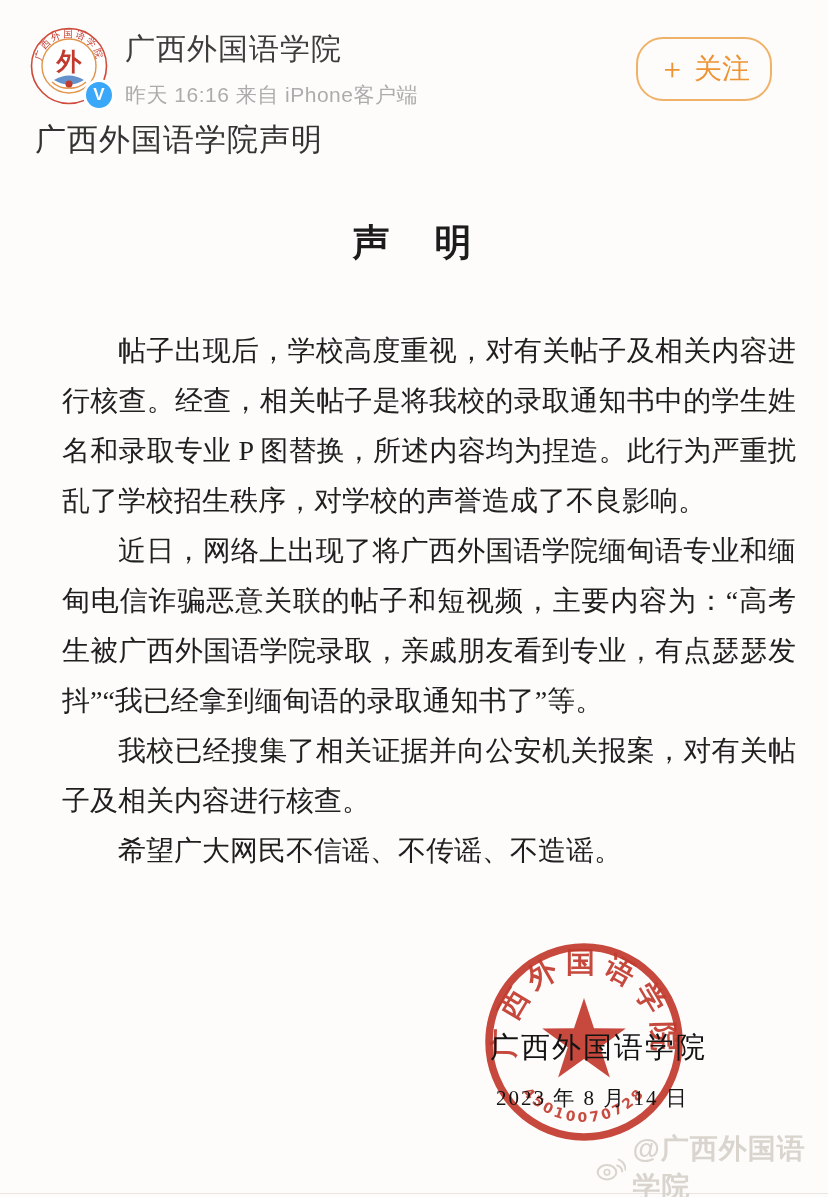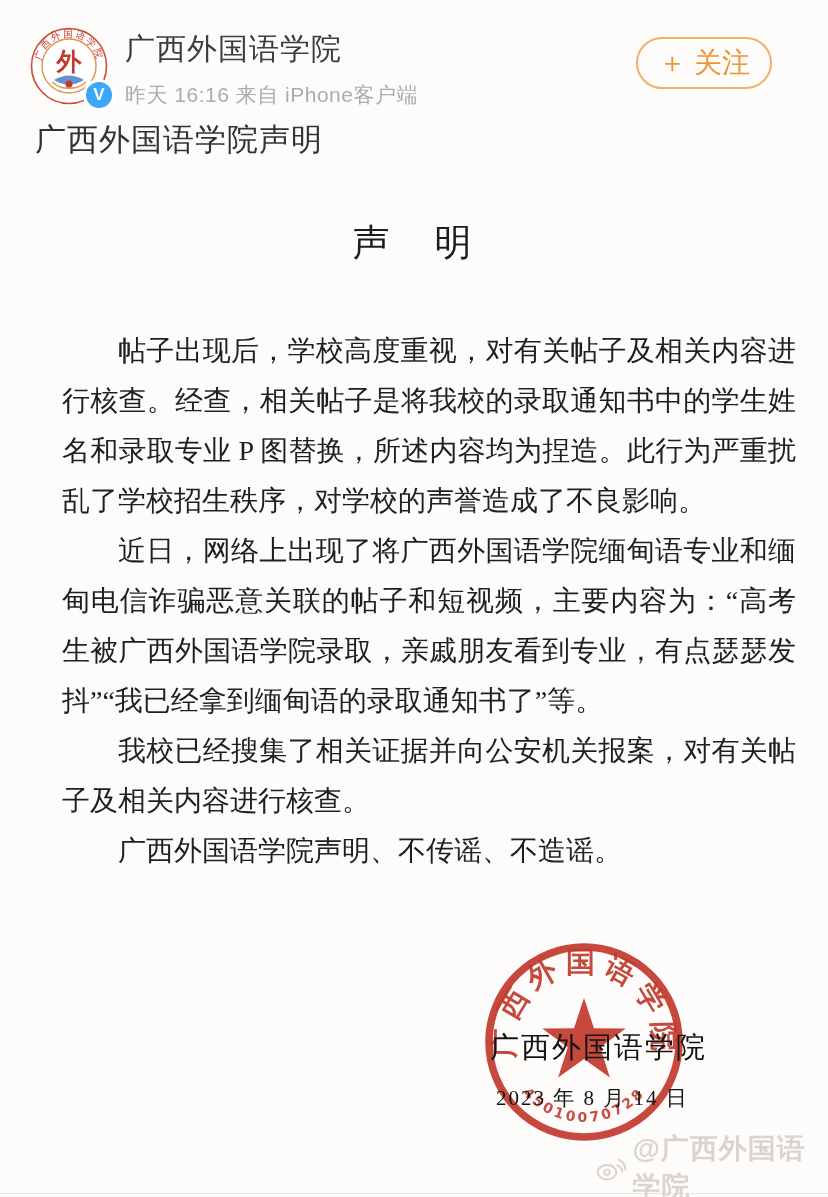--- a/index.html
+++ b/index.html
@@ -20,38 +20,38 @@
     width:26px;height:26px;border-radius:50%;
     background:#3aa7f8;border:3px solid #ffffff;
     color:#ffffff;font-size:17px;font-weight:bold;
     display:flex;align-items:center;justify-content:center;
   }
   .id-block{position:absolute;left:95px;top:2px;}
   .acct-name{font-size:30px;color:#3d3d3d;letter-spacing:1px;}
   .acct-meta{font-size:21px;color:#acacac;margin-top:11px;letter-spacing:0.5px;}
   .follow-btn{
     position:absolute;right:26px;top:10px;
-    min-width:118px;height:52px;
+    min-width:118px;height:64px;
     background:transparent;border:2px solid #f0b269;border-radius:27px;
     color:#ed9434;font-size:28px;
     font-family:"Liberation Sans","DejaVu Sans",sans-serif;
     display:flex;align-items:center;justify-content:center;
     padding:0 20px;box-sizing:border-box;cursor:pointer;
   }
   
   .post-title{
     position:absolute;left:35px;top:119px;
     font-size:31px;color:#333333;letter-spacing:1px;
   }
   
   .doc-heading{
     position:absolute;left:0;top:218px;width:828px;
     text-align:center;
     font-family:"Liberation Serif","DejaVu Serif",serif;
-    font-size:37px;font-weight:normal;color:#1c1c1c;letter-spacing:4px;
+    font-size:37px;font-weight:bold;color:#1c1c1c;letter-spacing:4px;
   }
   .doc-body{
     position:absolute;left:62px;top:326px;width:734px;
     font-family:"Liberation Serif","DejaVu Serif",serif;
     font-size:28px;line-height:50px;color:#1f1f1f;
     text-align:justify;
   }
   .doc-body p{margin:0;text-indent:2em;}
   
   .seal{position:absolute;left:478px;top:936px;z-index:1;}
@@ -107,21 +107,21 @@
     <button class="follow-btn">＋ 关注</button>
   </div>
 
   <div class="post-title">广西外国语学院声明</div>
 
   <div class="doc-heading">声　明</div>
   <div class="doc-body">
       <p>帖子出现后，学校高度重视，对有关帖子及相关内容进行核查。经查，相关帖子是将我校的录取通知书中的学生姓名和录取专业 P 图替换，所述内容均为捏造。此行为严重扰乱了学校招生秩序，对学校的声誉造成了不良影响。</p>
       <p>近日，网络上出现了将广西外国语学院缅甸语专业和缅甸电信诈骗恶意关联的帖子和短视频，主要内容为：“高考生被广西外国语学院录取，亲戚朋友看到专业，有点瑟瑟发抖”“我已经拿到缅甸语的录取通知书了”等。</p>
       <p>我校已经搜集了相关证据并向公安机关报案，对有关帖子及相关内容进行核查。</p>
-      <p>广西外国语学院声明、不传谣、不造谣。</p>
+      <p>希望广大网民不信谣、不传谣、不造谣。</p>
     </div>
 
   <div class="seal">
     <svg width="212" height="212" viewBox="0 0 212 212">
       <circle cx="106" cy="106" r="95" fill="none" stroke="#c23a2e" stroke-width="7.5" opacity="0.92"></circle>
       <polygon points="106,62 116,92.2 147.8,92.4 122.2,111.3 131.9,141.6 106,123 80.1,141.6 89.8,111.3 64.2,92.4 96,92.2" fill="#c23a2e" opacity="0.92"></polygon>
       <defs>
         <path id="sealArcTop" d="M 42.6 135.6 A 70 70 0 1 1 169.4 135.6"></path>
         <path id="sealArcBot" d="M 44.7 157.4 A 80 80 0 0 0 167.3 157.4"></path>
       </defs>

